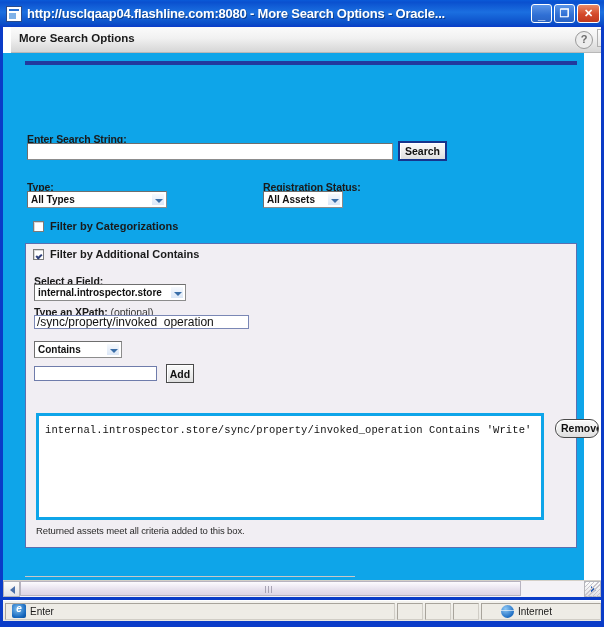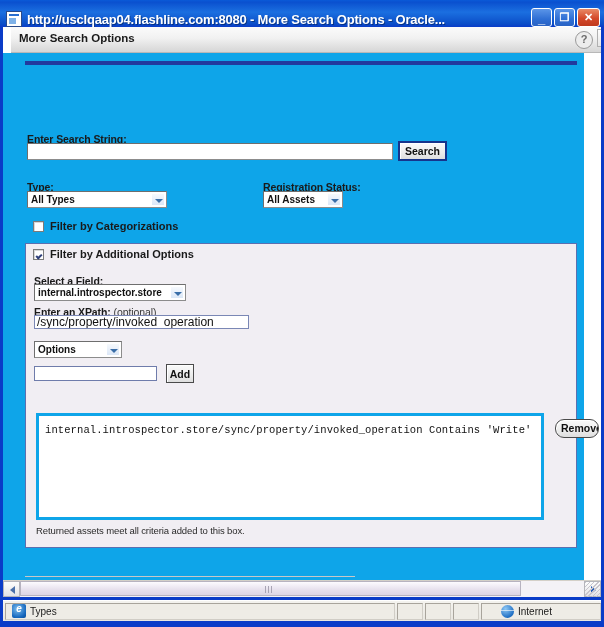--- a/index.html
+++ b/index.html
@@ -12,21 +12,21 @@
   .window{
     position:relative;width:604px;height:627px;
     background:#0a3cc8;
     box-sizing:border-box;
   }
 
   
   .titlebar{
     position:absolute;left:0;top:0;width:604px;height:27px;
     background:linear-gradient(to bottom,#0a5ad8 0%,#0a50cf 8%,#1b6fe0 45%,#0b4ec8 88%,#0a3cc8 100%);
-    display:flex;align-items:flex-end;
+    display:flex;align-items:center;
   }
   .tb-icon{
     width:16px;height:16px;margin-left:6px;margin-right:5px;
     background:#ffffff;border:1px solid #2a4a8a;
     position:relative;flex:0 0 auto;box-sizing:border-box;
   }
   .tb-icon:before{
     content:"";position:absolute;left:2px;top:2px;width:10px;height:2px;background:#2a6fd0;
   }
   .tb-icon:after{
@@ -324,37 +324,37 @@
 
       <div class="cbrow cb-cat">
         <span class="cb"></span>
         <span class="cbtxt">Filter by Categorizations</span>
       </div>
 
       <div class="panel"></div>
 
       <div class="cbrow cb-add">
         <span class="cb checked"></span>
-        <span class="cbtxt">Filter by Additional Options</span>
+        <span class="cbtxt">Filter by Additional Contains</span>
       </div>
 
       <div class="lbl field-label">Select a Field:</div>
       <div class="sel sel-field">
         <span>internal.introspector.store</span>
         <span class="arrowbox"></span>
       </div>
 
       <div class="lbl xpath-label">
-        <span>Enter an XPath:</span>
+        <span>Type an XPath:</span>
         <span class="opt">(optional)</span>
       </div>
       <input class="xpath-input" type="text" value="/sync/property/invoked_operation" style="">
 
       <div class="sel sel-op">
-        <span>Options</span>
+        <span>Contains</span>
         <span class="arrowbox"></span>
       </div>
 
       <input class="val-input" type="text" value="" style="">
       <button class="btn btn-add">Add</button>
 
       <div class="criteria-box">
         <div class="criteria-text">internal.introspector.store/sync/property/invoked_operation Contains 'Write'</div>
       </div>
       <button class="btn btn-remove">Remove</button>
@@ -373,21 +373,21 @@
     <div class="hs-track">
       <div class="hs-thumb"></div>
     </div>
     <div class="hs-btn right"></div>
     <div class="corner-grip"></div>
   </div>
 
   <div class="statusbar">
     <div class="sb-pane sb-done">
       <span class="ie-icon"></span>
-      <span>Types</span>
+      <span>Enter</span>
     </div>
     <div class="sb-pane sb-small"></div>
     <div class="sb-pane sb-small"></div>
     <div class="sb-pane sb-small"></div>
     <div class="sb-pane sb-zone">
       <span class="globe"></span>
       <span>Internet</span>
     </div>
   </div>
 

